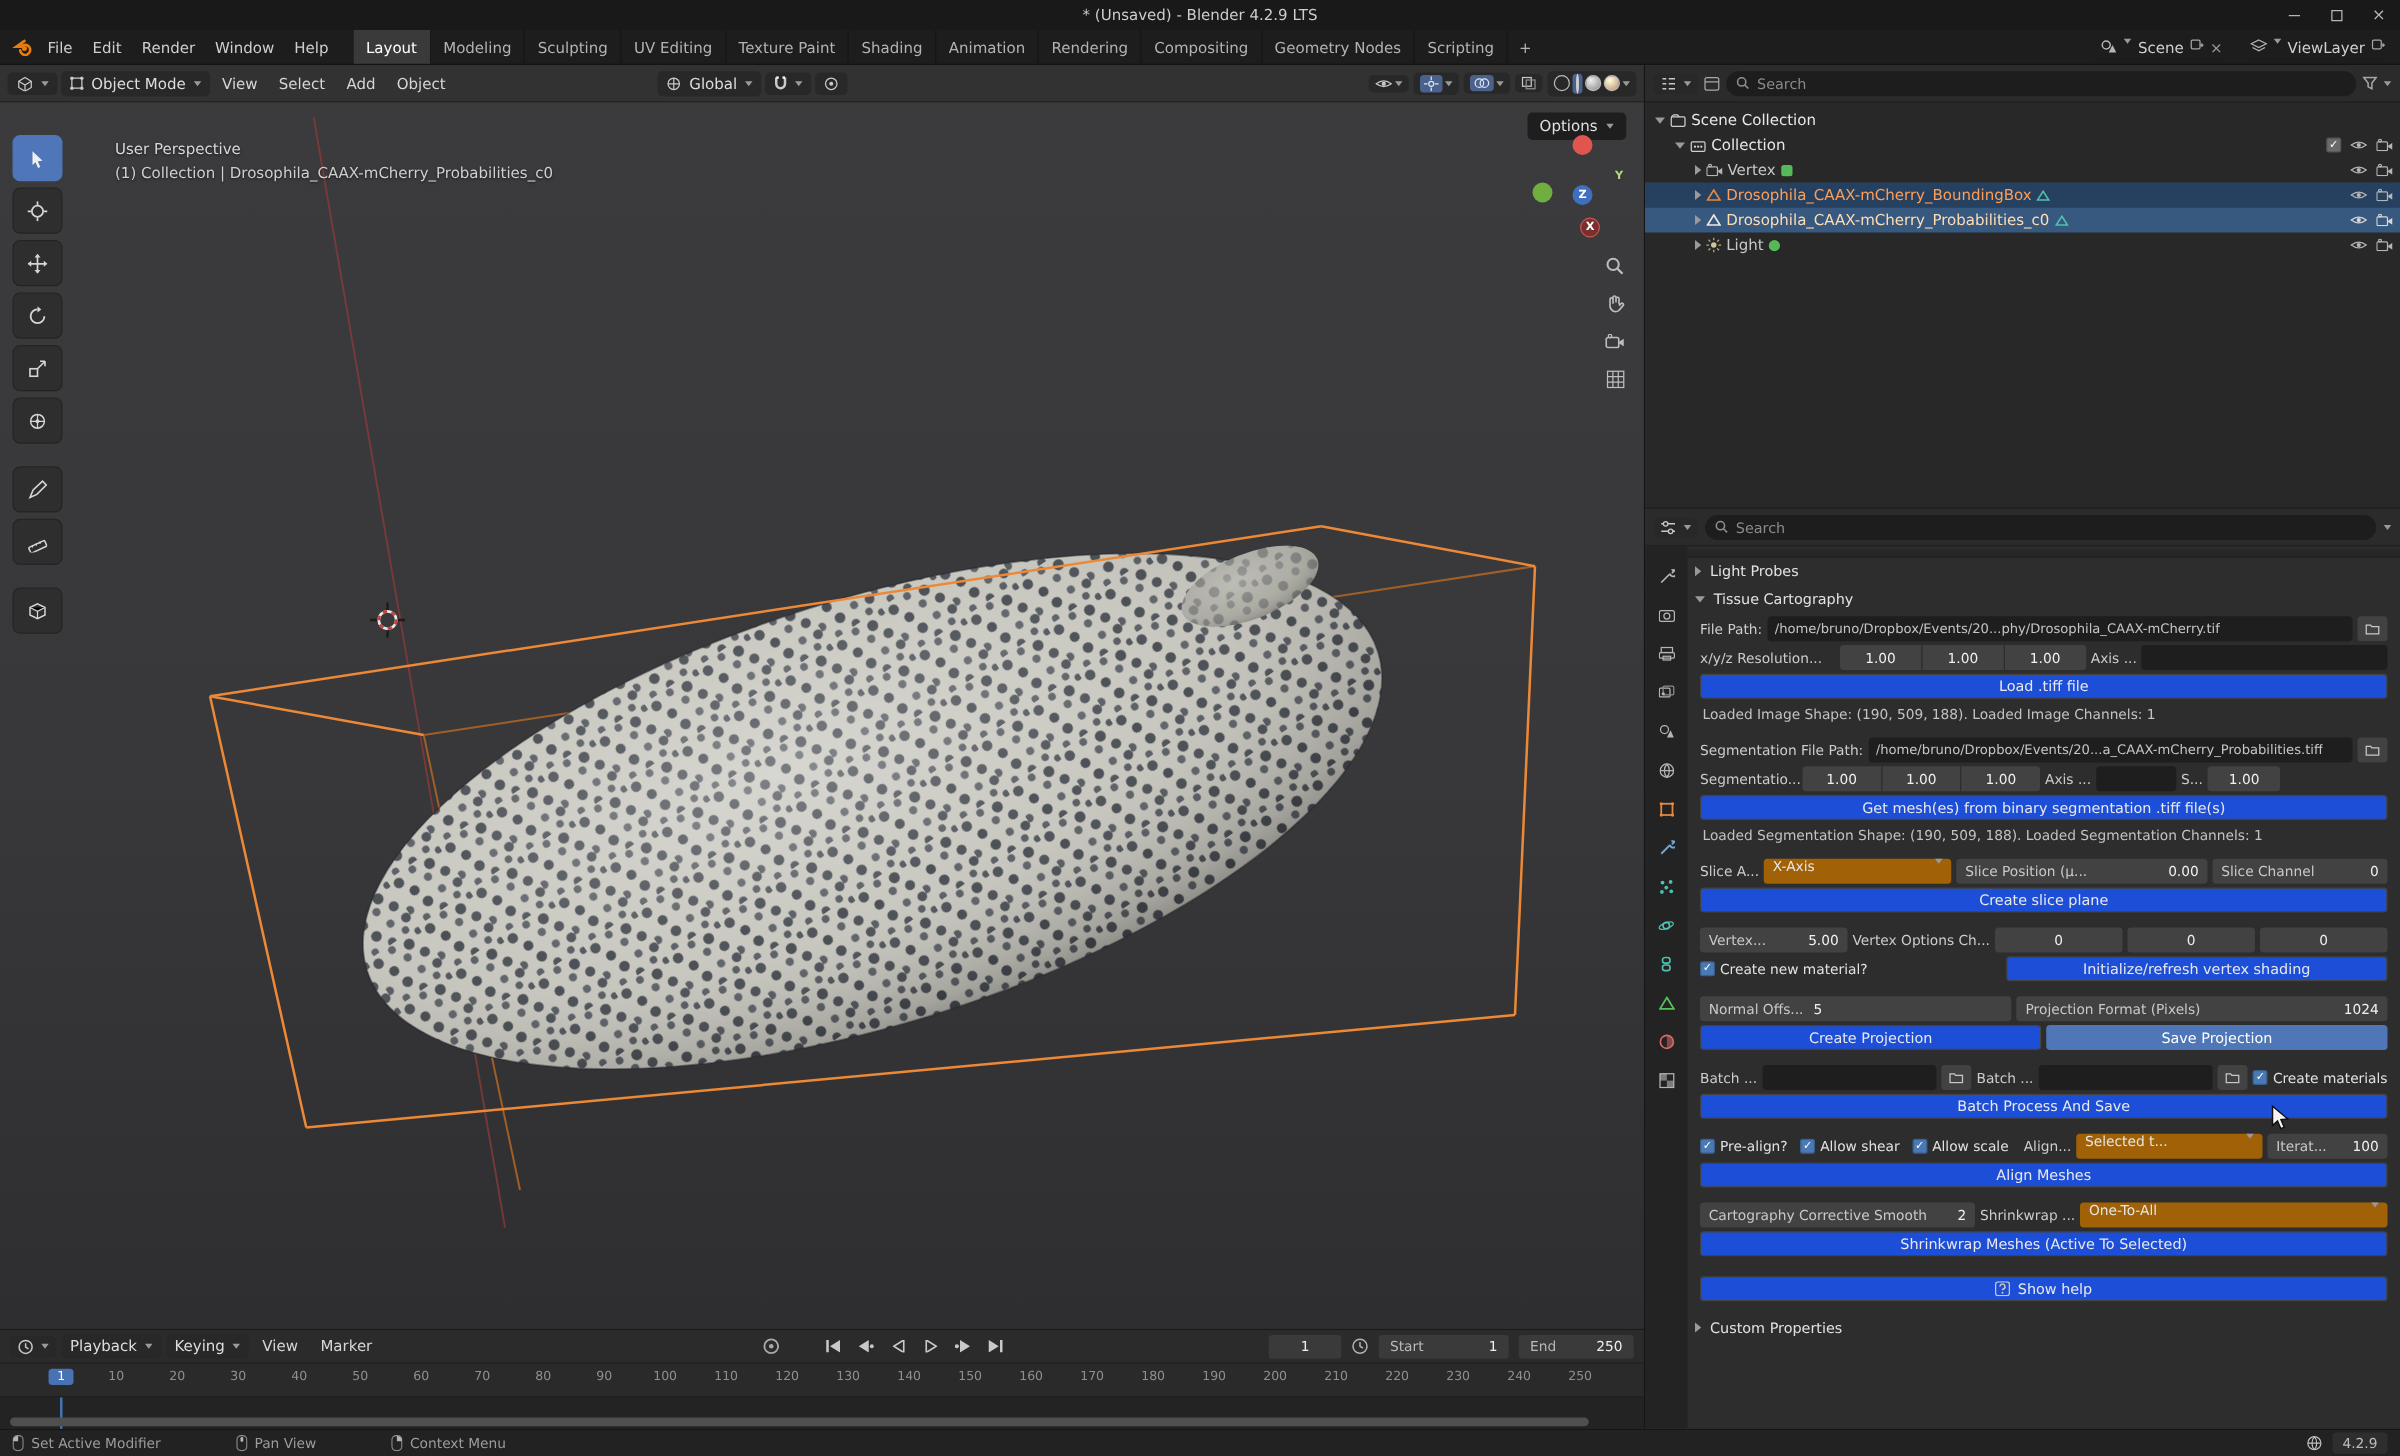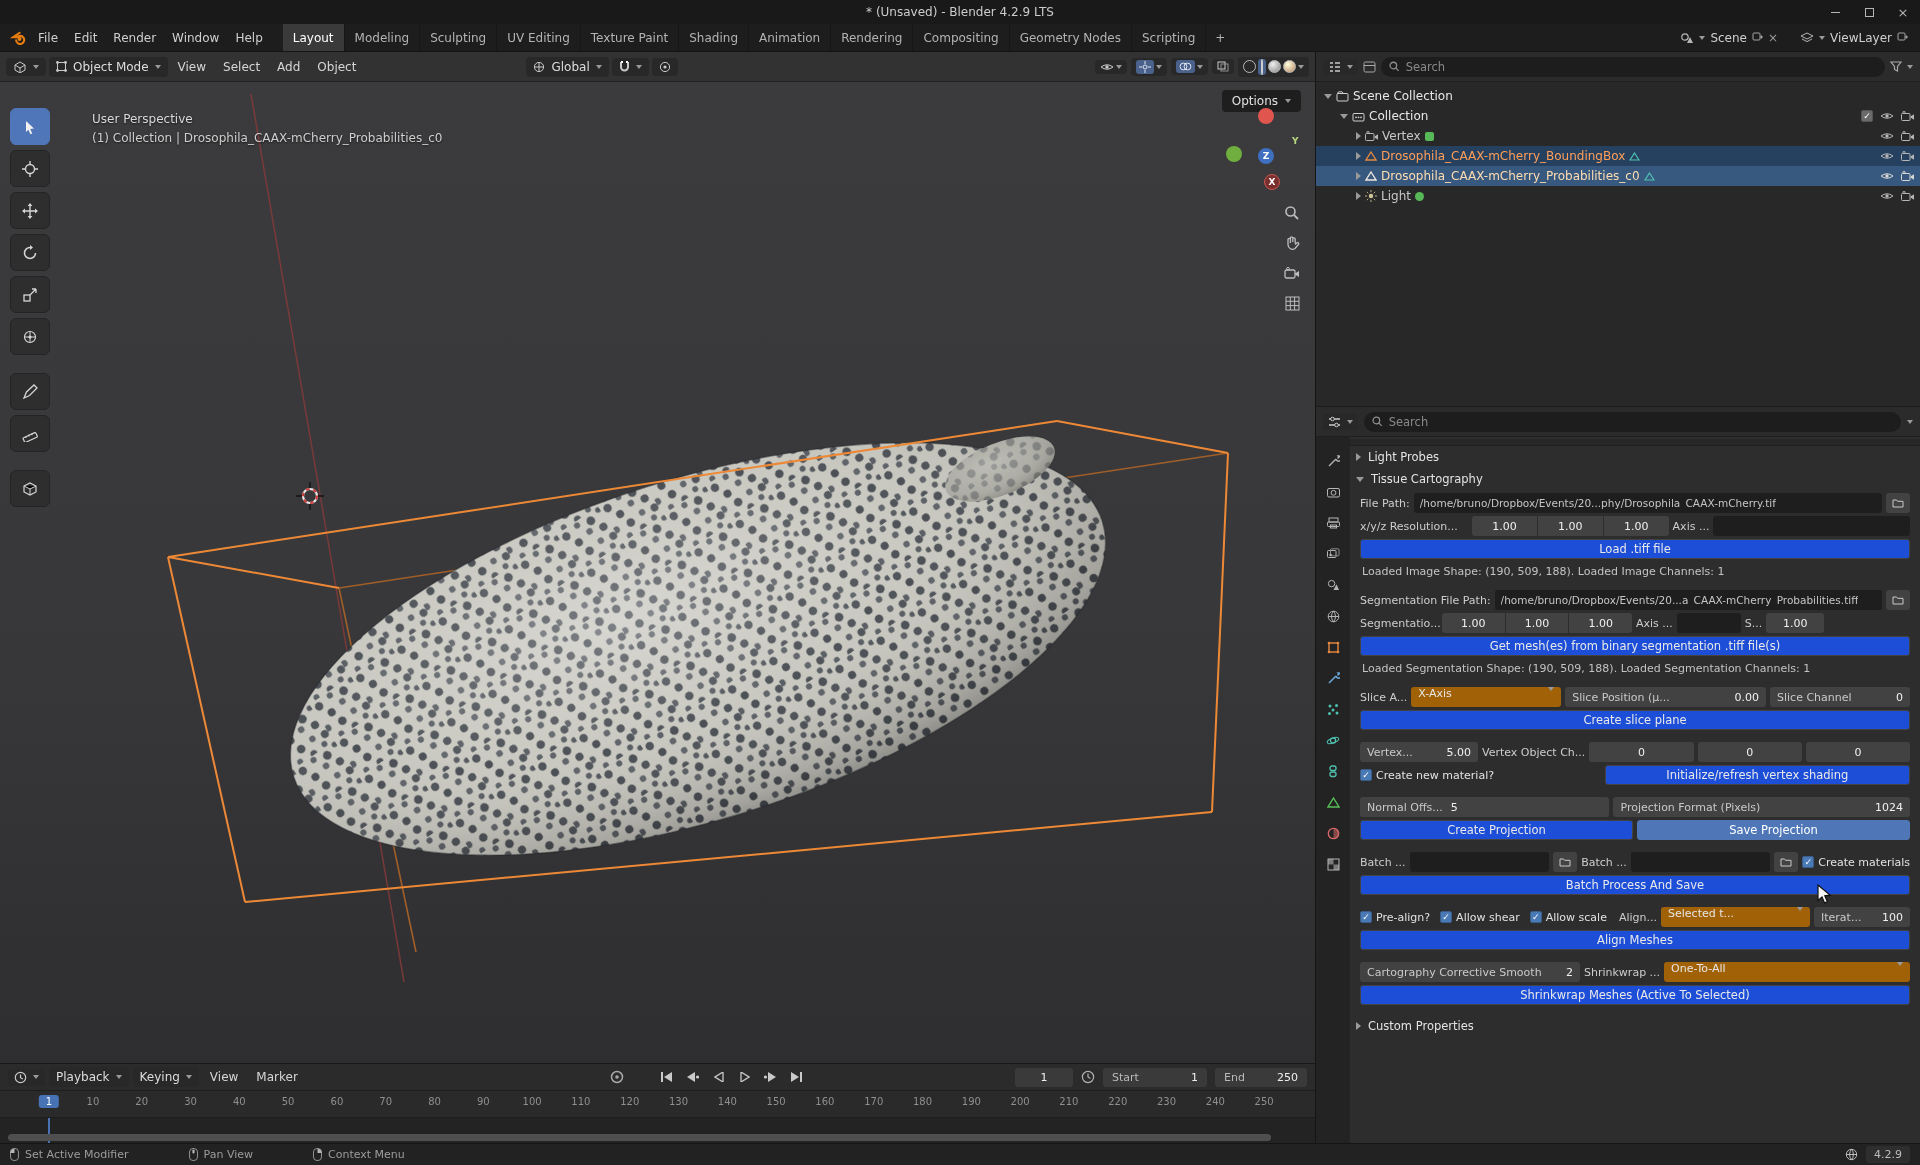--- a/index.html
+++ b/index.html
@@ -16,21 +16,21 @@
 .glyph-close{font-size:13px;line-height:1}
 
 
 .menubar{height:28px;background:#1d1d1d;display:flex;align-items:center;padding:0 8px;border-bottom:1px solid #141414}
 .menu-item{padding:4px 8px;border-radius:3px;color:#cfcfcf;white-space:nowrap}
 .ws-tabs{display:flex;margin-left:12px;align-items:stretch;height:100%}
 .ws-tab{padding:0 10px;display:flex;align-items:center;color:#b3b3b3;border-right:1px solid #161616;white-space:nowrap}
 .ws-tab.active{background:#3a3a3a;color:#ffffff}
 .ws-add{padding:0 9px;display:flex;align-items:center;color:#b3b3b3}
 .mb-right{margin-left:auto;display:flex;gap:14px;align-items:center}
-.selector{display:flex;align-items:center;gap:5px;color:#d0d0d0;background:#1d1d1d;padding:2px 4px;border-radius:3px}
+.selector{display:flex;align-items:flex-start;gap:5px;color:#d0d0d0;background:#1d1d1d;padding:2px 4px;border-radius:3px}
 .sel-x{color:#9a9a9a;font-size:12px}
 
 
 .main{display:flex;height:1091px}
 .left-col{width:1316px;display:flex;flex-direction:column;border-right:1px solid #151515}
 .right-col{width:604px;display:flex;flex-direction:column}
 
 
 .vp-header{height:30px;background:#323232;border-bottom:1px solid #202020;display:flex;align-items:center;gap:3px;padding:0 6px}
 .hbtn{background:#282828;border-radius:4px;padding:3px 7px;display:flex;gap:6px;align-items:center;color:#dddddd;white-space:nowrap}
@@ -970,21 +970,21 @@
 
           <div class="prow">
               <div class="btn">Create slice plane</div>
             </div>
 
           <div class="prow sp">
             <div class="nfield lv" style="width:118px">
               <span class="fl">Vertex...</span>
               <span>5.00</span>
             </div>
-            <span class="plabel">Vertex Object Ch...</span>
+            <span class="plabel">Vertex Options Ch...</span>
             <span class="nfield" style="flex:1">0</span>
             <span class="nfield" style="flex:1">0</span>
             <span class="nfield" style="flex:1">0</span>
           </div>
 
           <div class="prow">
             <span class="cb"></span>
             <span class="plabel" style="flex:1;color:#e2e2e2">Create new material?</span>
             <div class="btn" style="flex:1.35">Initialize/refresh vertex shading</div>
           </div>
@@ -1059,20 +1059,30 @@
             <div class="dd" style="flex:1">
               <span>One-To-All</span>
               <span class="chev"></span>
             </div>
           </div>
 
           <div class="prow">
               <div class="btn">Shrinkwrap Meshes (Active To Selected)</div>
             </div>
 
+          <div class="prow sp" style="margin-top:16px">
+            <div class="btn">
+              <svg width="12" height="12" viewBox="0 0 12 12">
+                  <rect x="0.5" y="0.5" width="11" height="11" rx="2" fill="none" stroke="#c9c9c9"></rect>
+                  <path d="M4 4.3a2 2 0 1 1 2.6 1.9c-.5.2-.6.5-.6 1" fill="none" stroke="#c9c9c9" stroke-width="1.2"></path>
+                  <circle cx="6" cy="9.2" r="0.8" fill="#c9c9c9"></circle>
+                </svg>
+              <span>Show help</span>
+            </div>
+          </div>
 
           <div class="phead" style="margin-top:10px">
             <span class="tri-r"></span>
             <span>Custom Properties</span>
           </div>
         </div>
       </div>
     </div>
   </div>
 </div>

